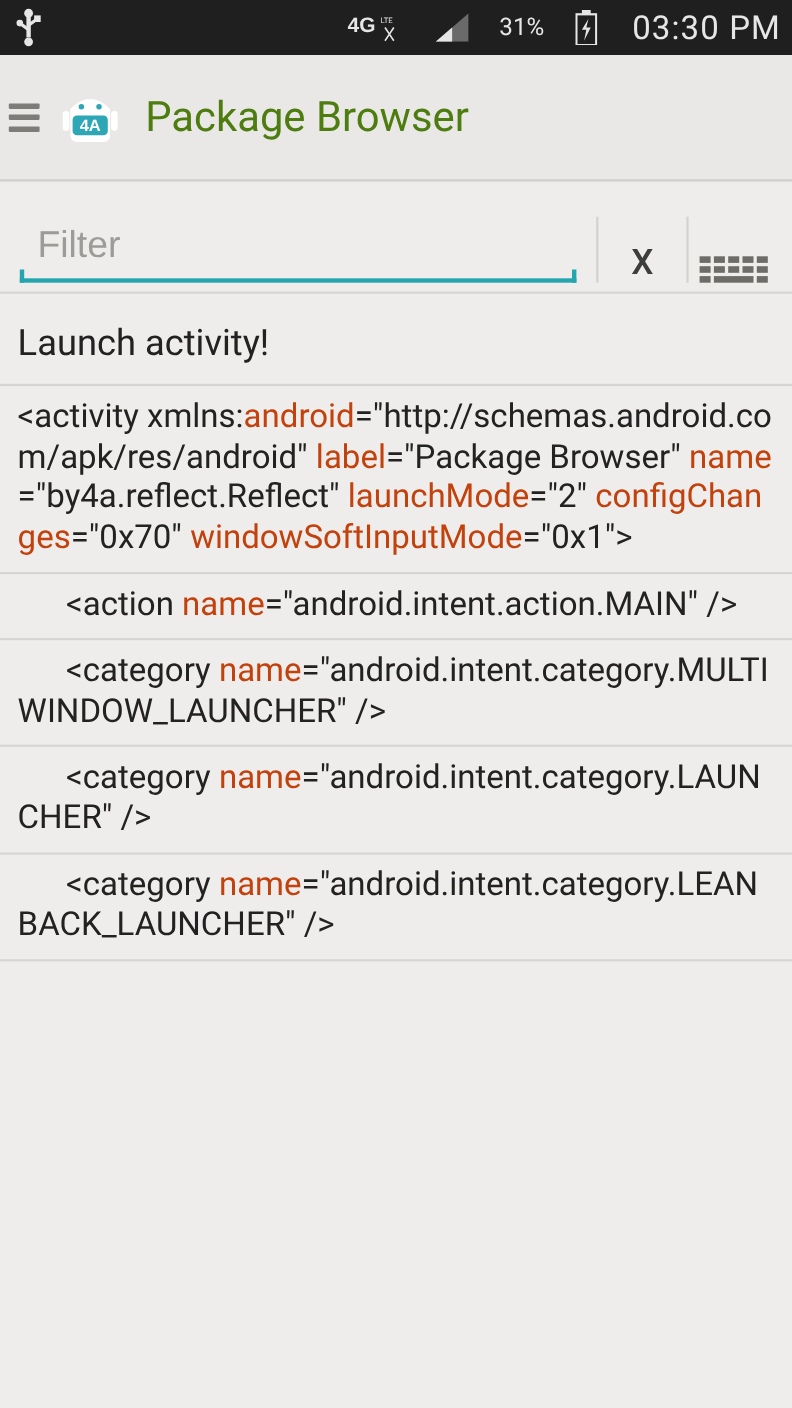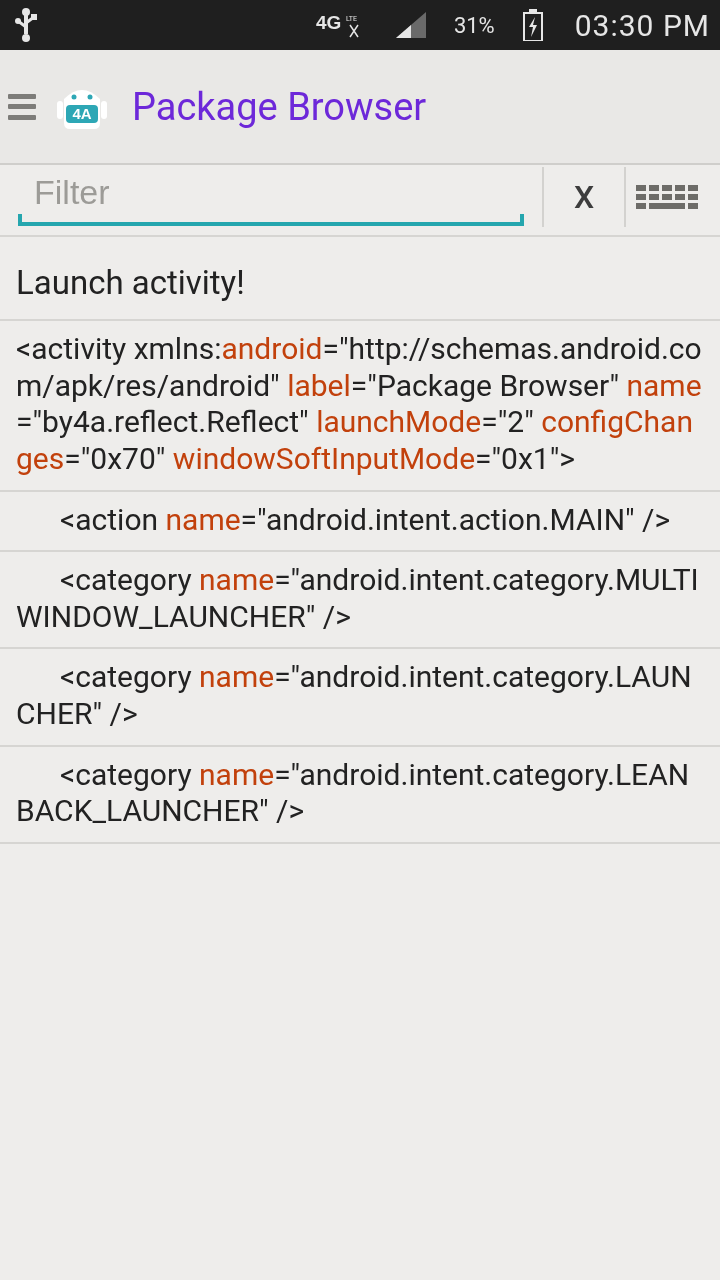--- a/index.html
+++ b/index.html
@@ -8,23 +8,23 @@
   .statusbar-left { display: flex; align-items: center; gap: 10px; }
   .statusbar-right { display: flex; align-items: center; gap: 28px; }
   .statusbar .time { font-size: 30px; letter-spacing: 1px; margin-left: 4px; }
   .usb-icon svg, .fourg-icon svg, .signal-wrap svg, .bat-icon svg { display: block; }
   .batpct { font-size: 22px; }
 
   .appbar { height: 115px; background: #e9e8e6; border-bottom: 2px solid #cfcecb; display: flex; align-items: center; padding: 0 8px; }
   .hamburger { width: 28px; height: 30px; margin-right: 18px; display: flex; flex-direction: column; justify-content: space-between; padding: 2px 0; }
   .hamburger span { height: 5px; background: #7d7c79; border-radius: 1px; }
   .app-logo { width: 56px; height: 56px; position: relative; margin-right: 22px; }
-  .app-title { font-size: 38px; color: #6d28d9; font-weight: 400; }
+  .app-title { font-size: 38px; color: #4d7c0f; font-weight: 400; }
 
-  .filterbar { display: flex; align-items: center; padding: 2px 18px 8px 18px; border-bottom: 2px solid #d6d5d2; }
+  .filterbar { display: flex; align-items: flex-end; padding: 32px 18px 8px 18px; border-bottom: 2px solid #d6d5d2; }
   .filter-input-wrap { flex: 1; position: relative; margin-right: 12px; }
   .filter-input { width: 100%; border: none; outline: none; background: transparent; font-size: 34px; color: #555; padding: 4px 2px 10px 16px; }
   .filter-input::placeholder { color: #9c9b97; }
   .filter-underline { height: 4px; background: #25a6ae; width: 100%; position: relative; }
   .filter-underline::before, .filter-underline::after { content: ""; position: absolute; bottom: 0; width: 4px; height: 12px; background: #25a6ae; }
   .filter-underline::before { left: 0; }
   .filter-underline::after { right: 0; }
   .vsep { width: 2px; height: 60px; background: #d3d2cf; margin: 0 6px; }
   .clear-btn { width: 68px; text-align: center; font-size: 32px; color: #3d3d3d; font-weight: 500; }
   .kbd-icon { width: 70px; display: flex; justify-content: center; }

